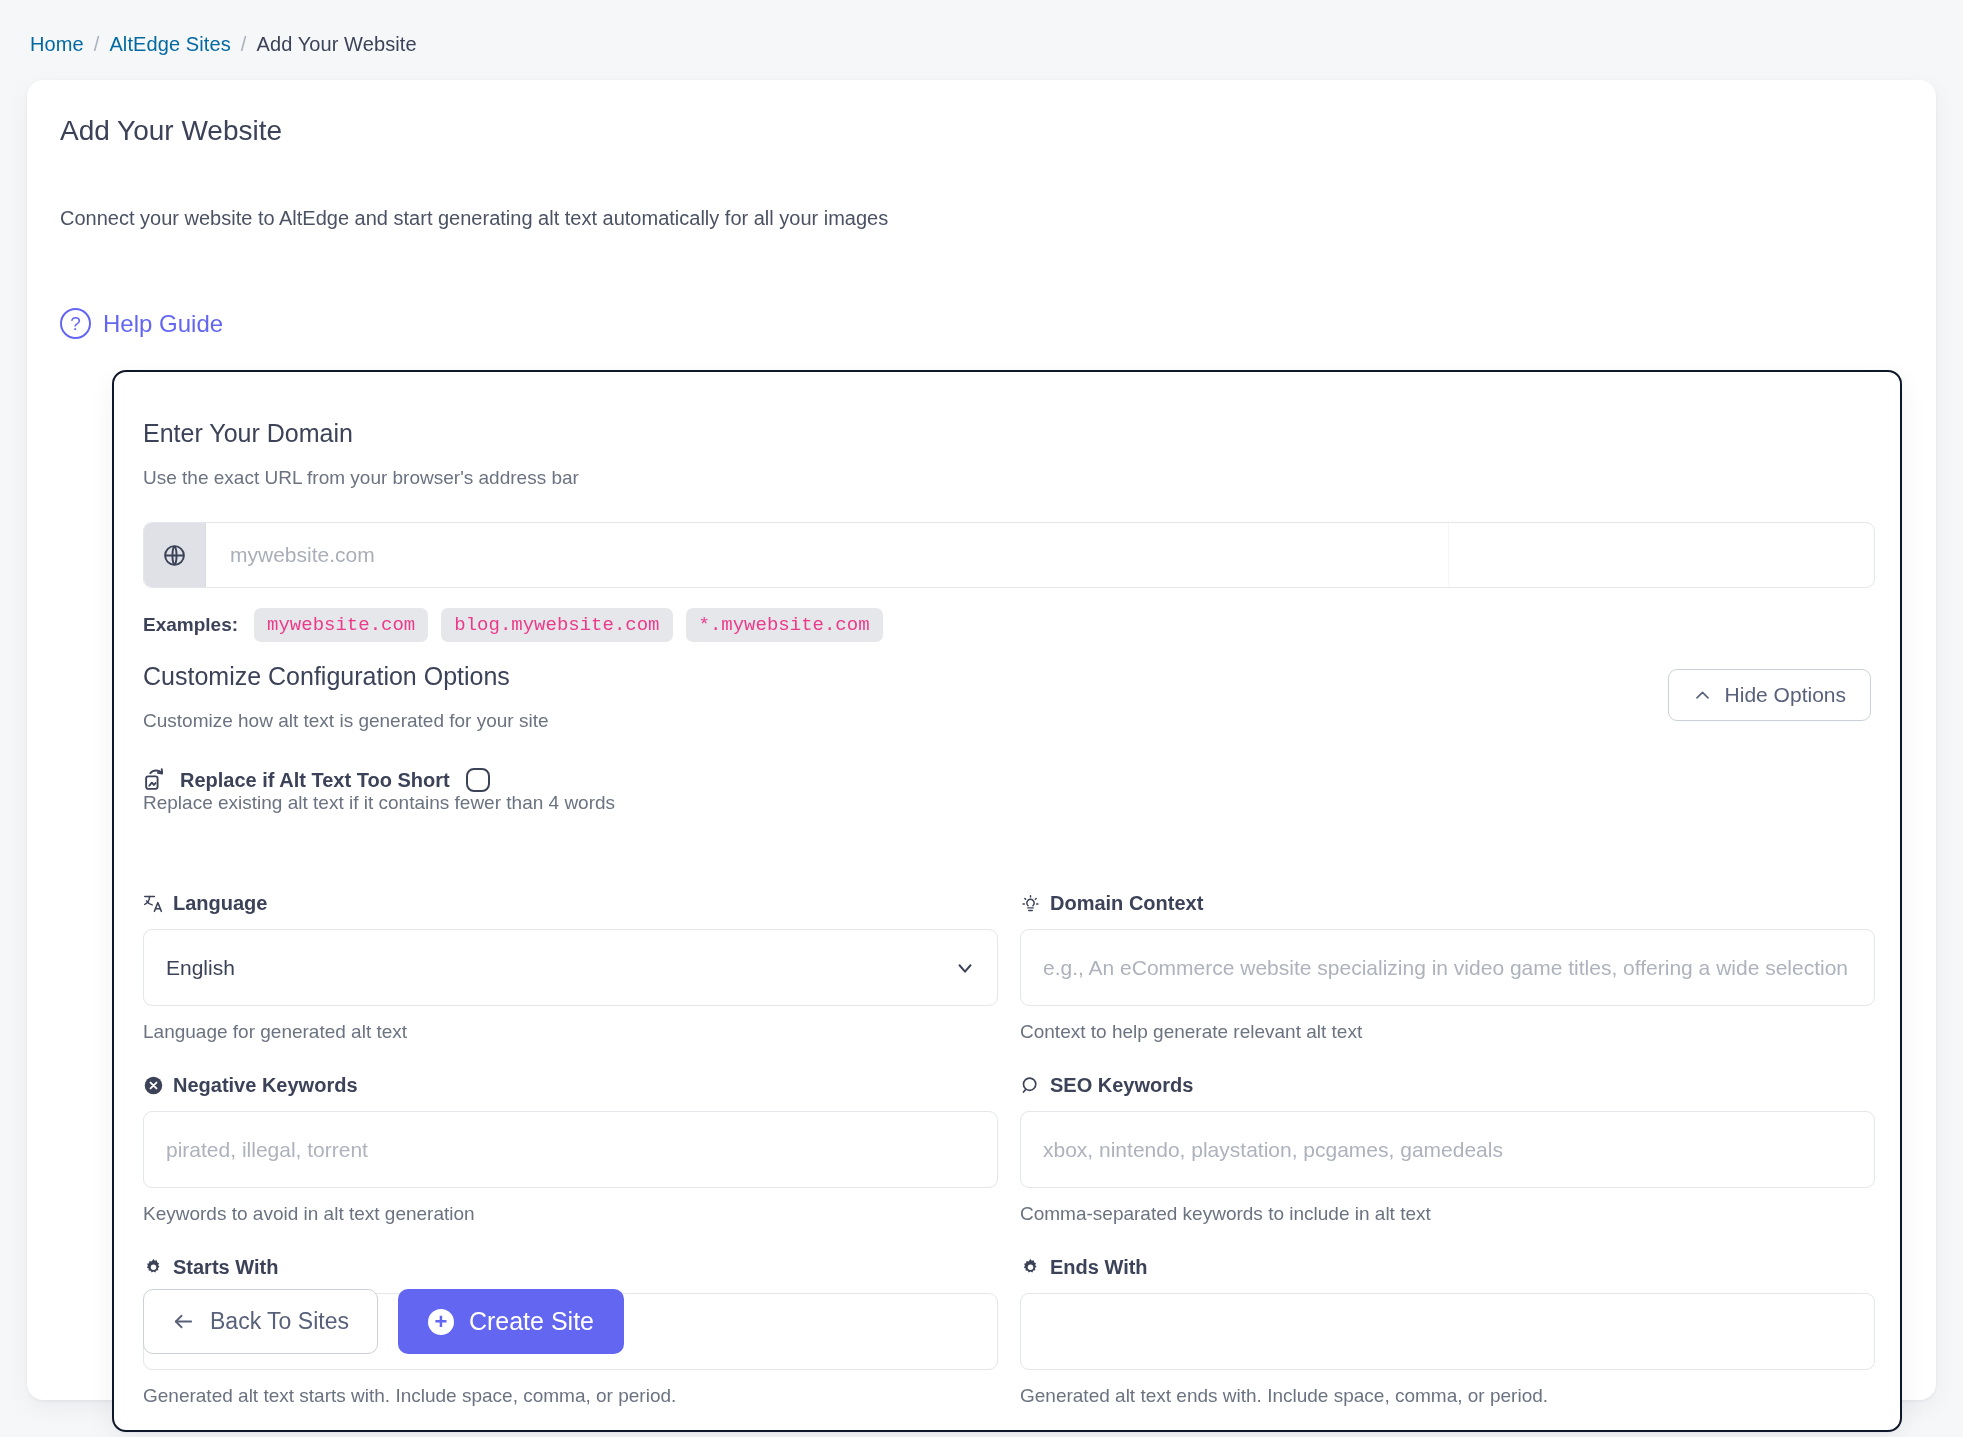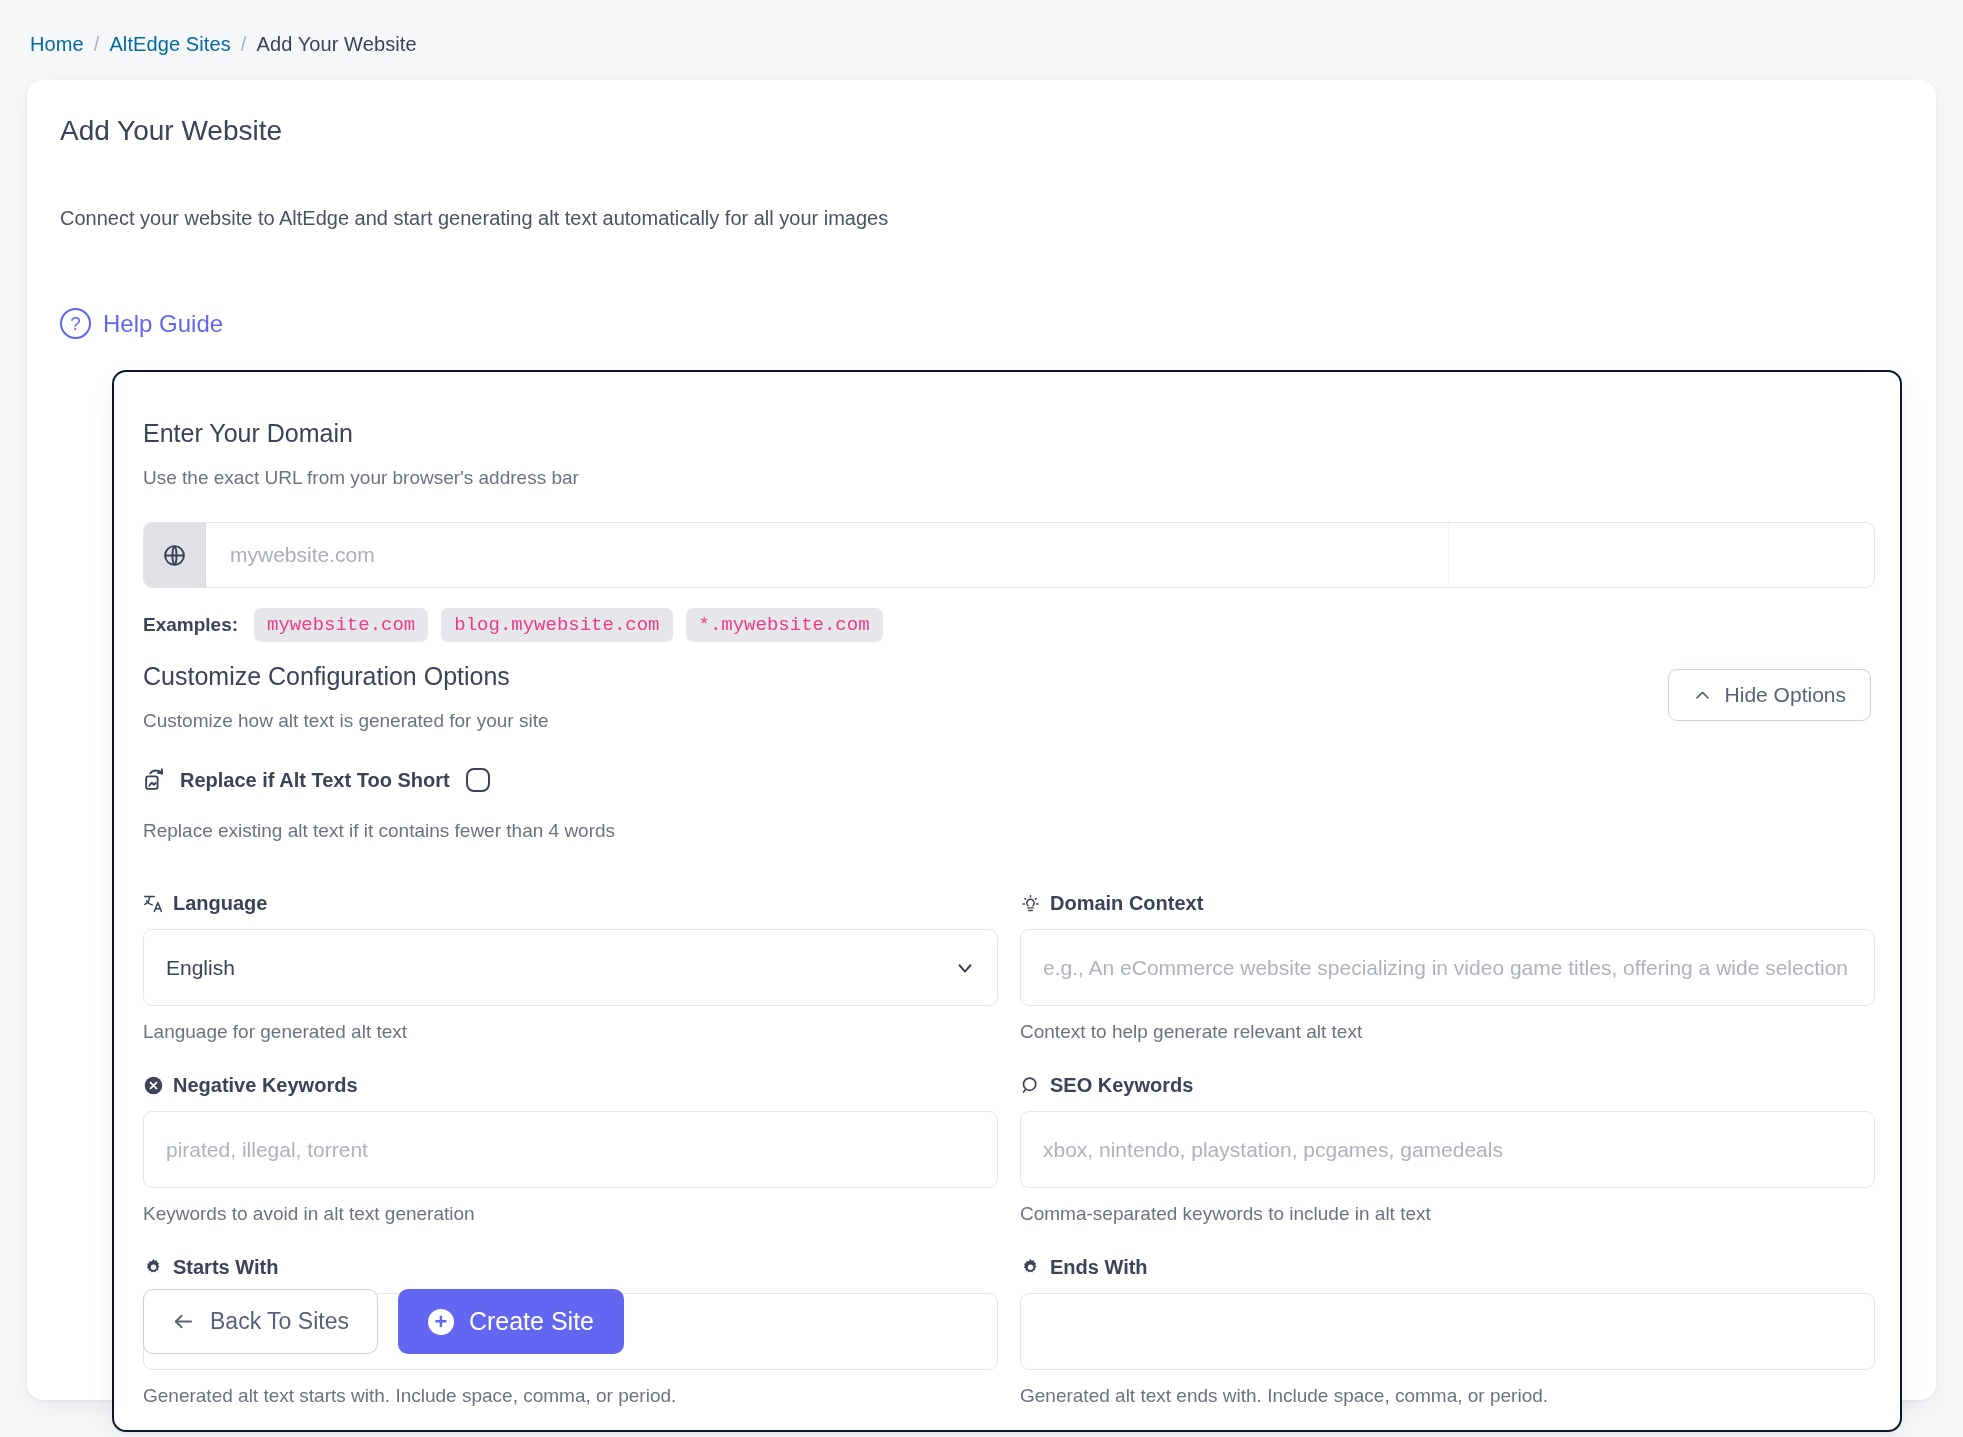--- a/index.html
+++ b/index.html
@@ -228,21 +228,20 @@
   }
   .toggle-box {
     width: 24px; height: 24px;
     border: 2px solid #3c4257;
     border-radius: 8px;
     background: #fff;
     cursor: pointer;
     margin-left: 4px;
   }
   .toggle-help {
-    margin-top: 28px;
     font-size: 19px;
     color: #6b7280;
   }
 
   
   .fields {
     position: absolute;
     left: 29px;
     top: 520px;
     right: 29px;

